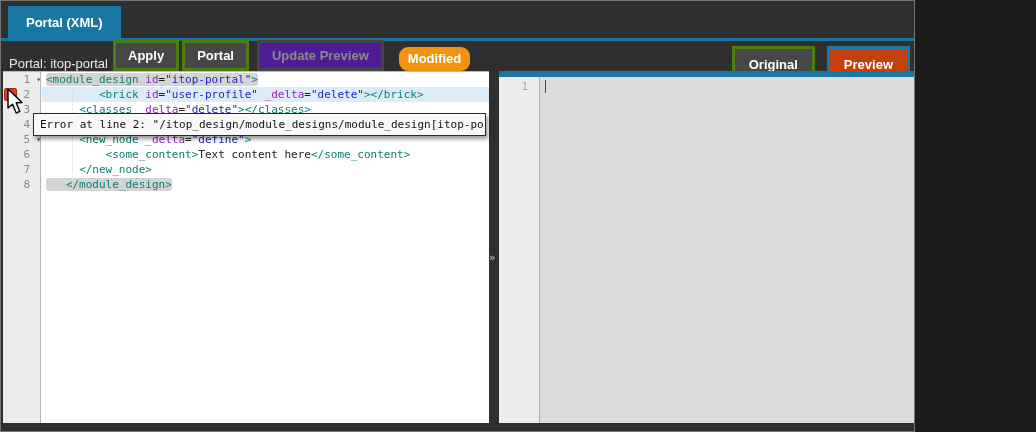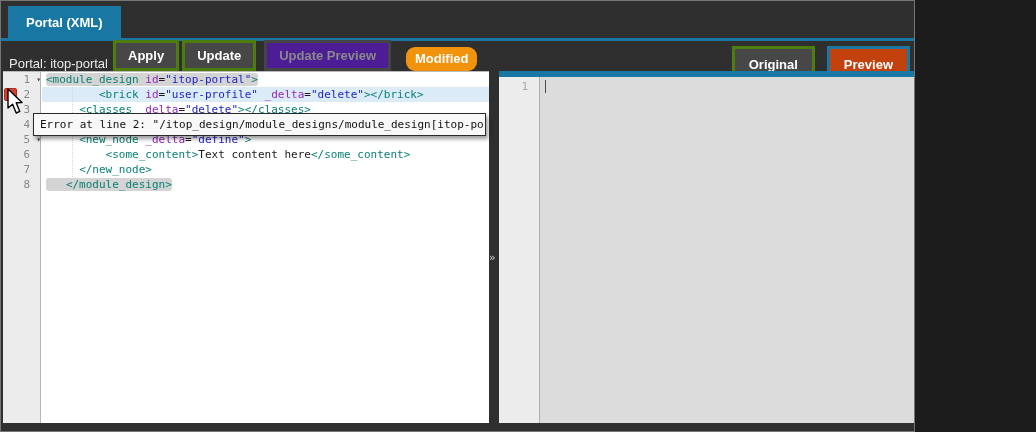--- a/index.html
+++ b/index.html
@@ -83,21 +83,21 @@
 <div class="window">
 
   <div class="tabs">
     <div class="tab active">Portal (XML)</div>
   </div>
   <div class="tab-underline"></div>
 
   <div class="toolbar">
     <span class="portal-label">Portal: itop-portal</span>
     <button class="btn">Apply</button>
-    <button class="btn">Update</button>
+    <button class="btn">Portal</button>
     <button class="btn disabled">Update Preview</button>
     <span class="badge">Modified</span>
   </div>
 
   <div class="view-switch">
     <button class="btn view-btn">Original</button>
     <button class="btn view-btn active">Preview</button>
   </div>
 
   <div class="left-pane">

